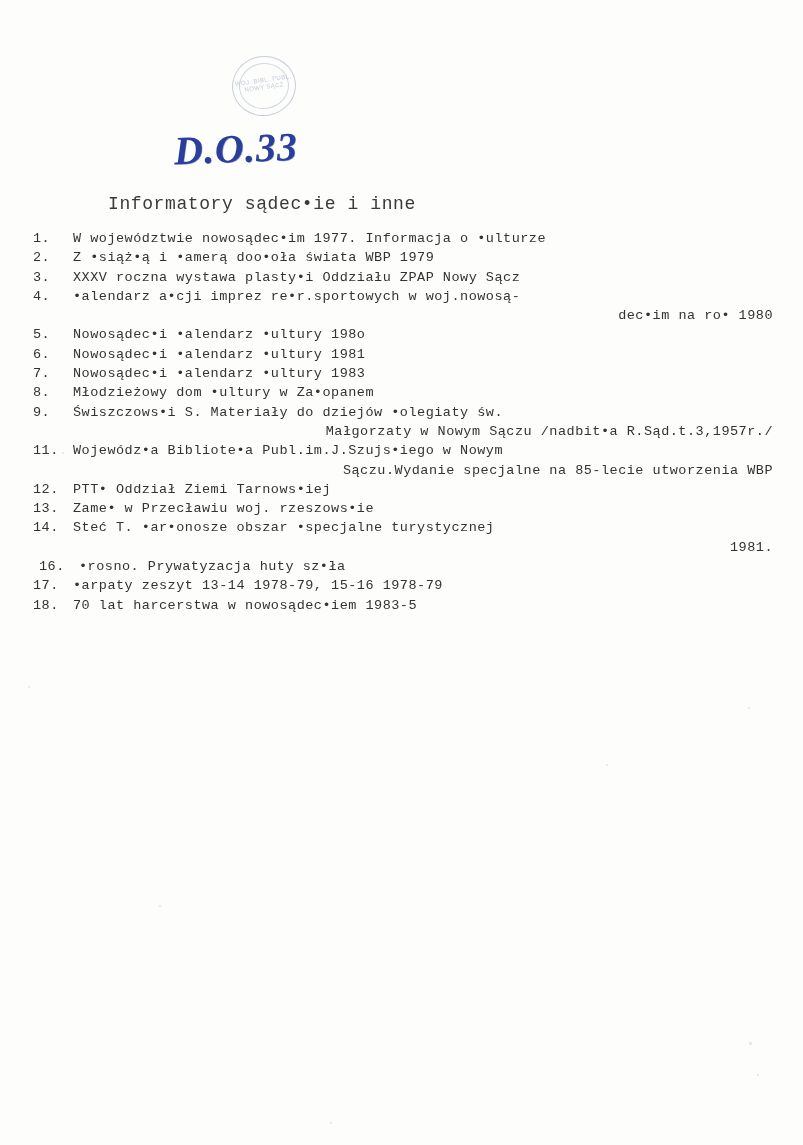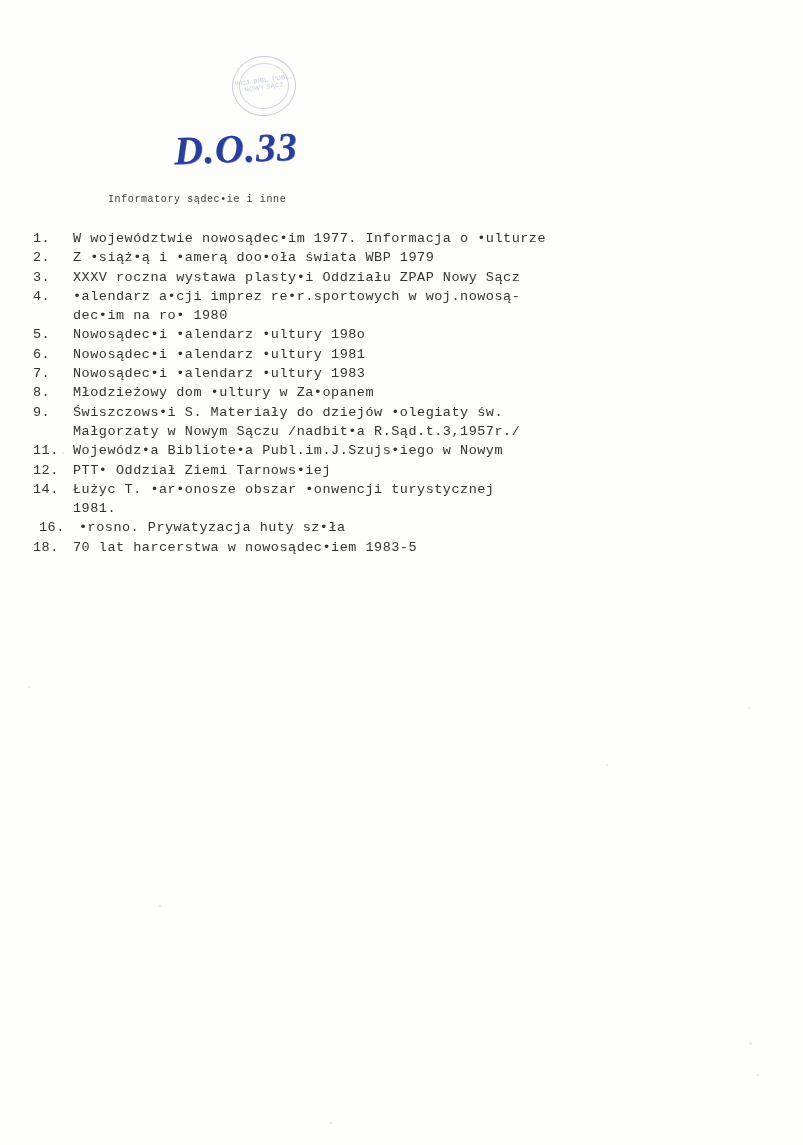--- a/index.html
+++ b/index.html
@@ -69,21 +69,21 @@
     font-style: italic;
     color: #2a3f9c;
     letter-spacing: 1px;
     transform: rotate(-2deg);
     text-shadow: 0.5px 0.5px 0 rgba(42,63,156,.5);
   }
   .subtitle {
     position: absolute;
     left: 108px;
     top: 194px;
-    font-size: 10px;
+    font-size: 18px;
     letter-spacing: .6px;
     color: #3a3a3a;
   }
   .list {
     position: absolute;
     left: 33px;
     top: 229px;
     width: 740px;
     font-size: 13.5px;
     line-height: 19.3px;
@@ -107,20 +107,21 @@
     box-sizing: border-box;
   }
   .txt {
     flex: 1 1 auto;
     white-space: pre-wrap;
     font-family: Liberation Mono, monospace;
   }
   .cont {
     padding-left: 40px;
     white-space: pre-wrap;
+    text-align: right;
   }
 </style>
 </head>
 <body>
 
 <div class="page">
 
   <div class="stamp">
     <div class="stamp-text">WOJ. BIBL. PUBL.<br>NOWY SĄCZ</div>
   </div>
@@ -176,39 +177,48 @@
       <span class="num">9.</span>
       <span class="txt">Świszczows•i S. Materiały do dziejów •olegiaty św.</span>
     </div>
     <div class="cont">Małgorzaty w Nowym Sączu /nadbit•a R.Sąd.t.3,1957r./</div>
 
 
     <div class="row">
       <span class="num">11.</span>
       <span class="txt">Wojewódz•a Bibliote•a Publ.im.J.Szujs•iego w Nowym</span>
     </div>
+    <div class="cont">Sączu.Wydanie specjalne na 85-lecie utworzenia WBP</div>
 
     <div class="row">
       <span class="num">12.</span>
       <span class="txt">PTT• Oddział Ziemi Tarnows•iej</span>
     </div>
 
+    <div class="row">
+      <span class="num">13.</span>
+      <span class="txt">Zame• w Przecławiu woj. rzeszows•ie</span>
+    </div>
 
     <div class="row">
       <span class="num">14.</span>
-      <span class="txt">Łużyc T. •ar•onosze obszar •onwencji turystycznej</span>
+      <span class="txt">Steć T. •ar•onosze obszar •specjalne turystycznej</span>
     </div>
 
     <div class="cont">1981.</div>
 
     <div class="row">
       <span class="num indent">16.</span>
       <span class="txt">•rosno. Prywatyzacja huty sz•ła</span>
     </div>
 
+    <div class="row">
+      <span class="num">17.</span>
+      <span class="txt">•arpaty zeszyt 13-14 1978-79, 15-16 1978-79</span>
+    </div>
 
     <div class="row">
       <span class="num">18.</span>
       <span class="txt">70 lat harcerstwa w nowosądec•iem 1983-5</span>
     </div>
 
 
 
   </div>
 

